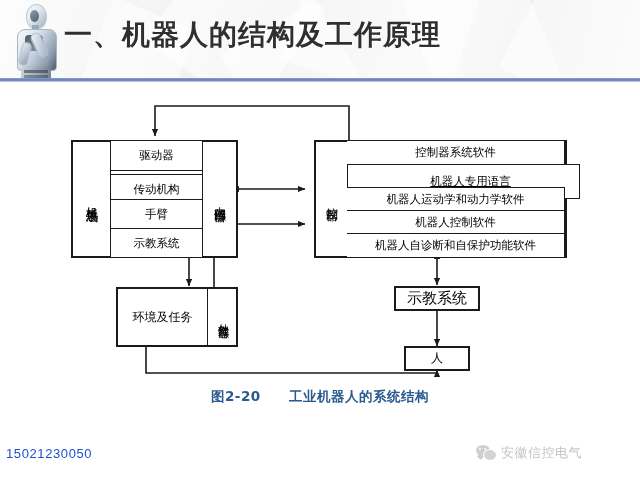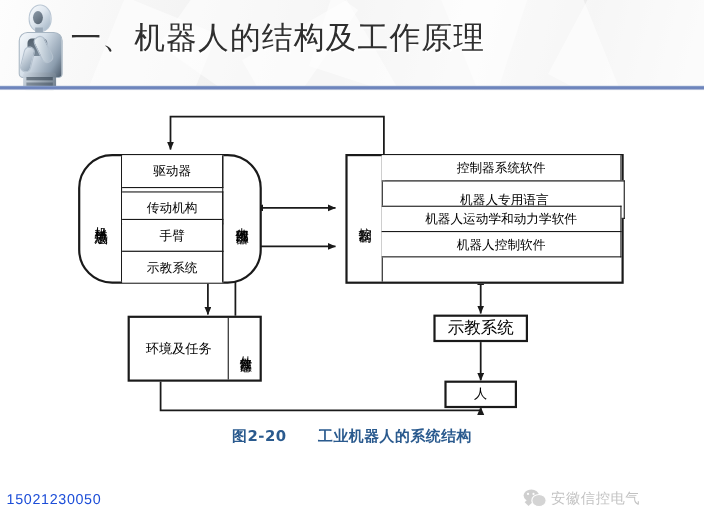--- a/index.html
+++ b/index.html
@@ -22,21 +22,21 @@
   .f3{left:420px;top:-50px;width:120px;height:170px;transform:rotate(-22deg);background:rgba(205,208,214,.30);}
   .f4{left:520px;top:-20px;width:150px;height:130px;transform:rotate(28deg);background:rgba(232,234,238,.55);}
   .f5{left:240px;top:20px;width:110px;height:110px;transform:rotate(-30deg);background:rgba(200,203,210,.25);}
   .f6{left:90px;top:10px;width:90px;height:110px;transform:rotate(22deg);background:rgba(236,238,241,.5);}
   .headline{
     position:absolute;left:0;bottom:0;width:640px;height:4px;
     background:linear-gradient(to bottom,#8fa4cc 0%,#5f77b5 55%,#d8dee9 100%);
   }
   .header-title{
     position:absolute;left:64px;top:16px;
-    font-size:28px;font-weight:normal;color:#2f2f2f;letter-spacing:1px;
+    font-size:28px;font-weight:bold;color:#2f2f2f;letter-spacing:1px;
     font-family:"DejaVu Sans","Liberation Sans",sans-serif;
     text-shadow:1px 1px 0 rgba(255,255,255,.85);
     white-space:nowrap;
   }
   
   .robot{position:absolute;left:12px;top:2px;width:52px;height:80px;}
   .robot .r-head{
     position:absolute;left:14px;top:2px;width:19px;height:23px;border-radius:50% 50% 45% 45%;
     background:linear-gradient(130deg,#fafcfe 0%,#dfe7ef 45%,#9fb1c2 100%);
     border:1px solid #b9c6d3;
@@ -179,38 +179,39 @@
         <path d="M189,176 L189,204" marker-end="url(#ah)"></path>
 
         <path d="M437,176 L437,203" marker-end="url(#ah)" marker-start="url(#ah-s)"></path>
 
         <path d="M437,228 L437,264" marker-end="url(#ah)" marker-start="url(#ah-s)"></path>
 
         <path d="M146,264 L146,291 L437,291 L437,288" marker-end="url(#ah)"></path>
       </g>
     </svg>
 
-    <div class="box" style="left:71px;top:58px;width:167px;height:118px;border-radius:31px;">
+    <div class="box" style="left:71px;top:58px;width:167px;height:118px;">
       <div class="cell vtext" style="left:0;top:0;width:38px;height:114px;border-right:1px solid #1a1a1a;font-size:12px;">机械手总成</div>
 
       <div class="cell bordered" style="left:38px;top:-1px;width:92px;height:30px;border-left:none;border-top:none;">驱动器</div>
       <div class="cell bordered" style="left:38px;top:32px;width:92px;height:30px;border-left:none;">传动机构</div>
       <div class="cell bordered" style="left:38px;top:57px;width:92px;height:30px;border-left:none;">手臂</div>
       <div class="cell bordered" style="left:38px;top:86px;width:92px;height:29px;border-left:none;border-bottom:none;">示教系统</div>
 
       <div class="cell vtext" style="left:129px;top:0;width:34px;height:114px;border-left:1px solid #1a1a1a;font-size:12px;">内部传感器</div>
     </div>
 
     <div class="box" style="left:314px;top:58px;width:253px;height:118px;">
       <div class="cell vtext" style="left:0;top:0;width:32px;height:114px;border-right:1px solid #1a1a1a;font-size:12px;">控制器</div>
 
       <div class="cell bordered" style="left:31px;top:-1px;width:218px;height:24px;border-left:none;border-top:none;">控制器系统软件</div>
-      <div class="cell bordered" style="left:34px;top:22px;width:218px;height:35px;border-left:none;">机器人专用语言</div>
+      <div class="cell bordered" style="left:46px;top:22px;width:218px;height:35px;border-left:none;text-decoration:underline;">机器人专用语言</div>
       <div class="cell bordered" style="left:31px;top:45px;width:218px;height:24px;border-left:none;">机器人运动学和动力学软件</div>
       <div class="cell bordered" style="left:31px;top:68px;width:218px;height:24px;border-left:none;">机器人控制软件</div>
+      <div class="cell bordered" style="left:31px;top:91px;width:218px;height:24px;border-left:none;border-bottom:none;">机器人自诊断和自保护功能软件</div>
     </div>
 
     <div class="box" style="left:116px;top:205px;width:122px;height:60px;padding-left:45px;">
       <div class="cell" style="left:0;top:0;width:89px;height:56px;font-size:12px;">环境及任务</div>
       <div class="cell vtext" style="left:89px;top:0;width:29px;height:56px;border-left:1px solid #1a1a1a;font-size:11px;">外部传感器</div>
     </div>
 
     <div class="box" style="left:394px;top:204px;width:86px;height:25px;">
       <div class="cell" style="left:0;top:0;width:82px;height:21px;font-size:15px;">示教系统</div>
     </div>

